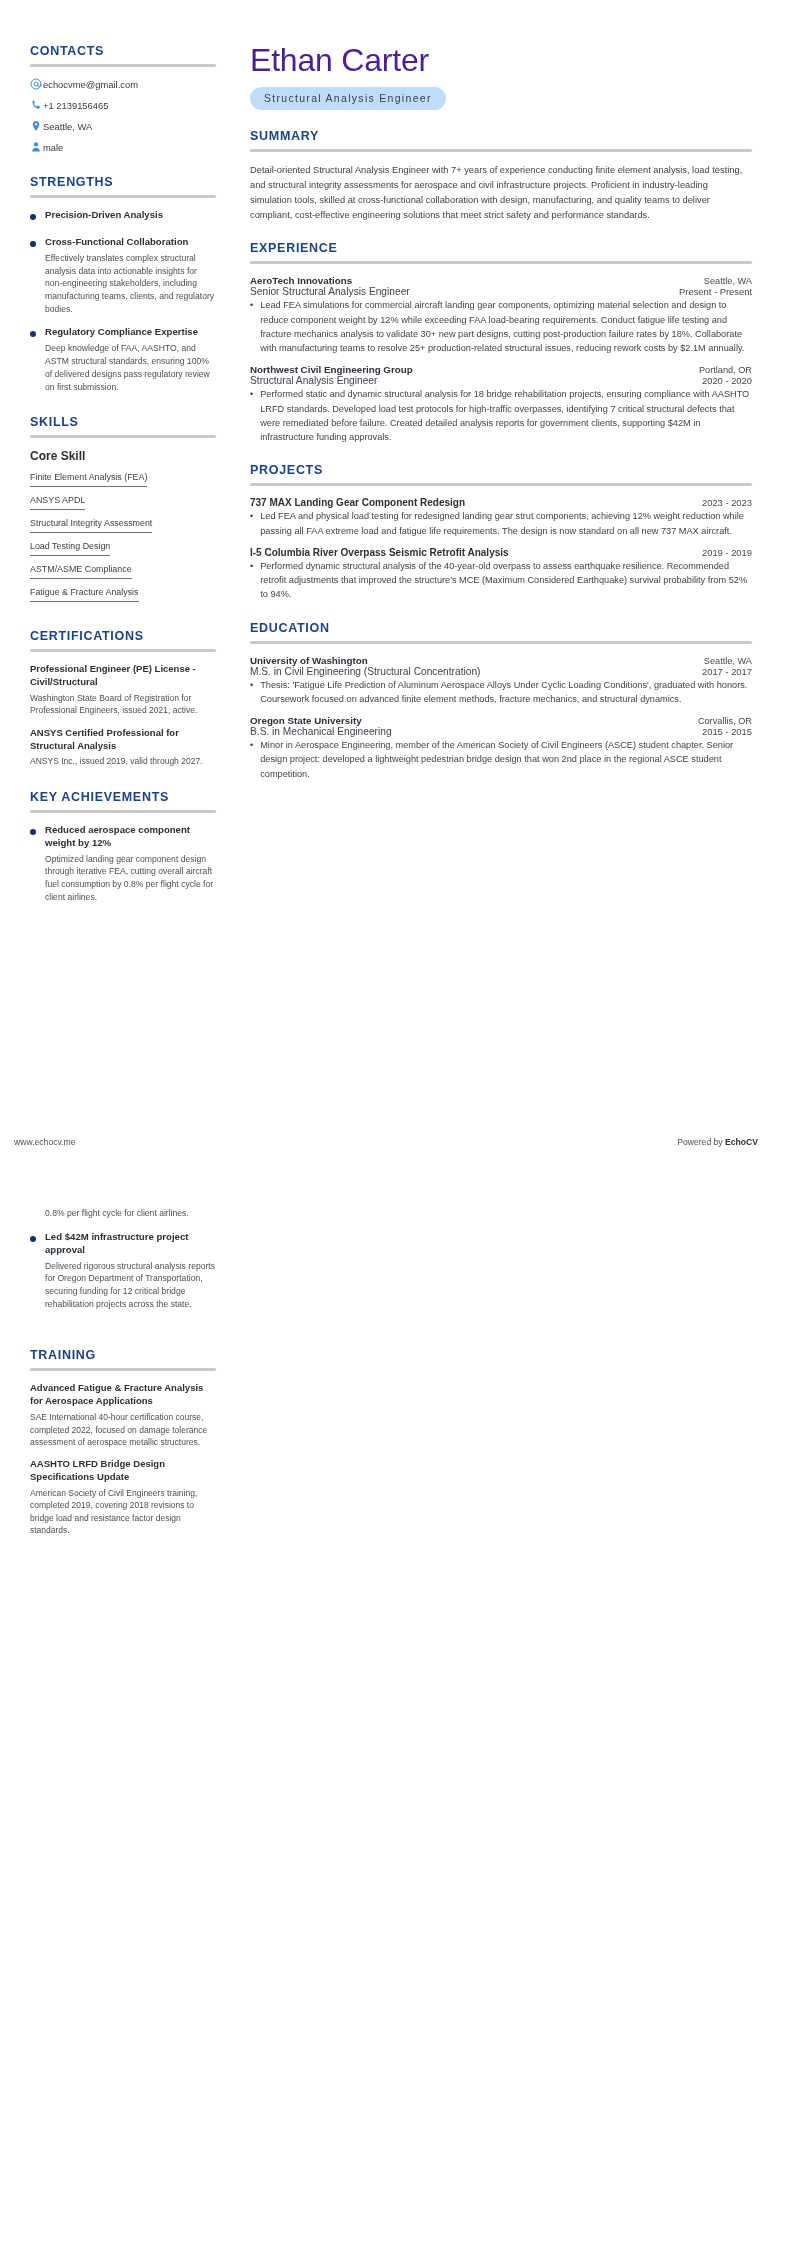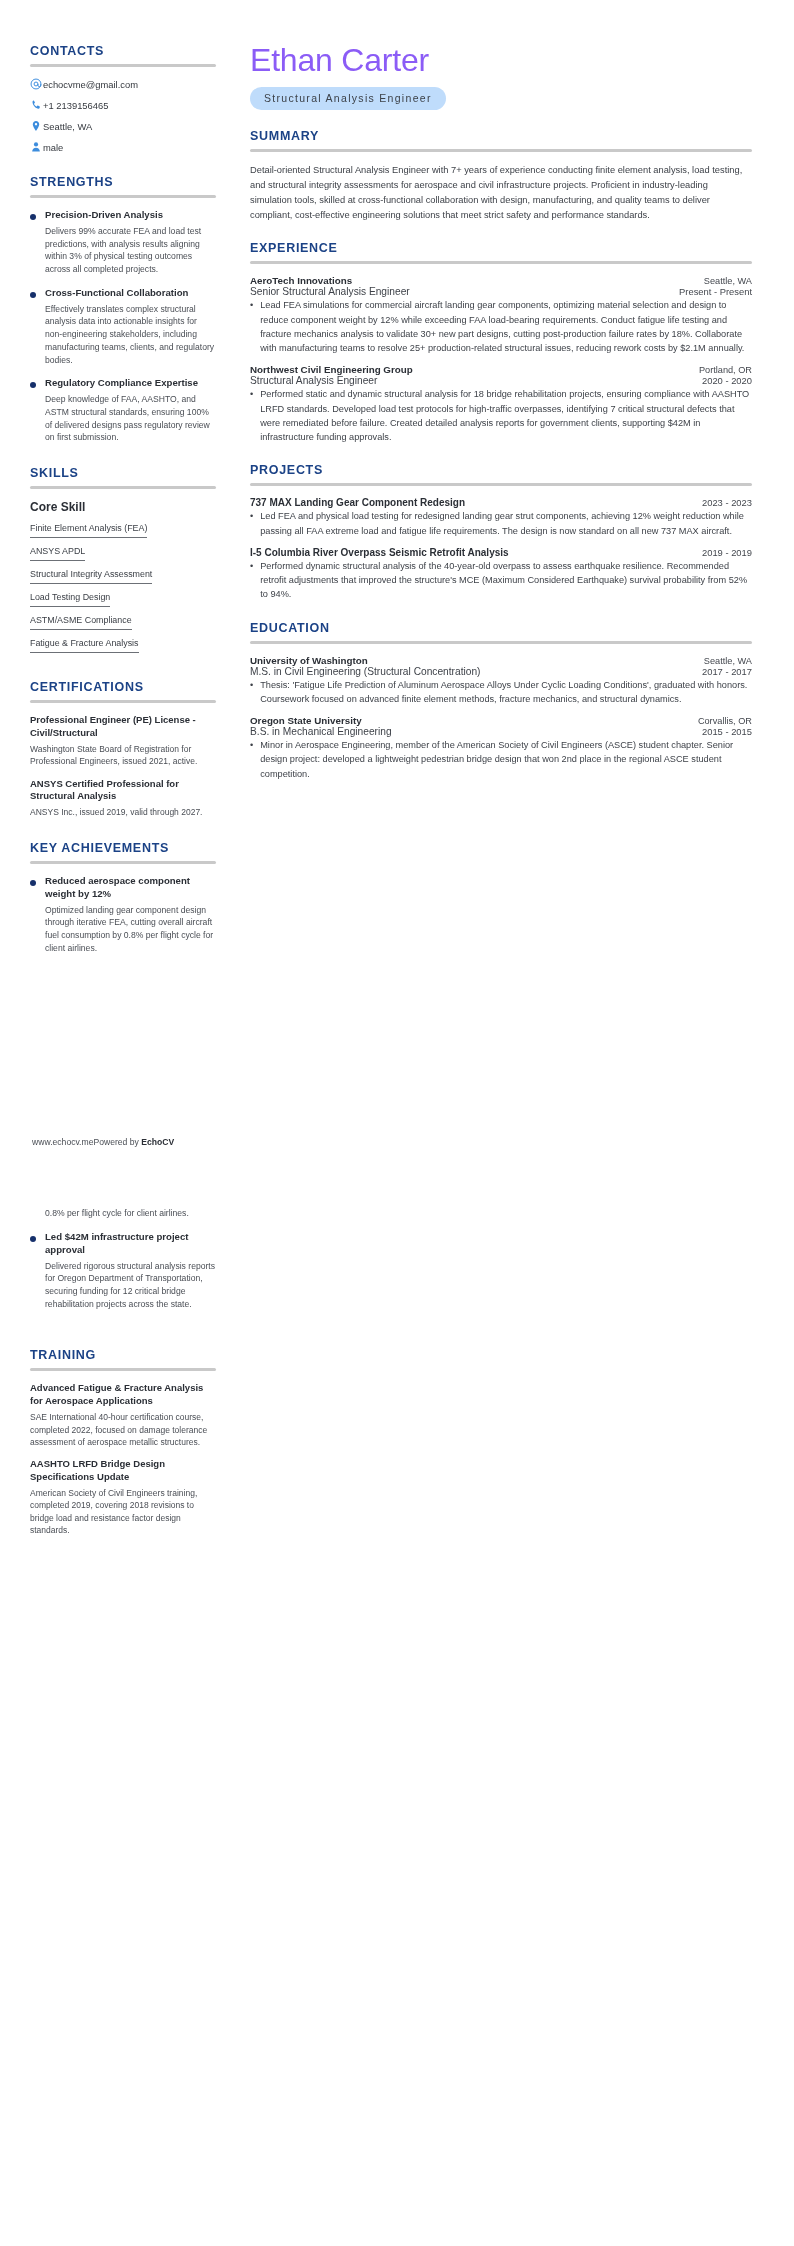--- a/index.html
+++ b/index.html
@@ -119,21 +119,21 @@
   }
   
   .main {
     flex: 1 1 auto;
     padding: 0 36px 0 12px;
   }
   .name {
     font-size: 32px;
     font-weight: normal;
     letter-spacing: -0.2px;
-    color: #8b5cf6;
+    color: #4c1d95;
     line-height: 1.06;
     margin-bottom: 9px;
   }
   .role-pill {
     display: inline-block;
     background: #bfdcfb;
     color: #3c4148;
     font-size: 10.5px;
     letter-spacing: 1.3px;
     padding: 5px 14px 6px 14px;
@@ -199,23 +199,23 @@
     text-align: center;
   }
   .p-title {
     font-size: 10px;
     font-weight: bold;
     color: #2b2f36;
   }
   
   .footer {
     display: flex;
-    justify-content: flex-start;
+    justify-content: space-between;
     align-items: center;
-    padding: 14px 36px 12px 32px;
+    padding: 14px 36px 12px 14px;
     font-size: 8.6px;
     color: #4a4e55;
   }
   .footer .brand { font-weight: bold; color: #2b2f36; }
   .footer .brand .light { font-weight: normal; color: #4a4e55; }
   .page-break {
     height: 30px;
     background: #ffffff;
   }
   .sheet2 {
@@ -282,21 +282,20 @@
       </section>
 
       <section class="side-sec">
         <div class="side-h">STRENGTHS</div>
         <div class="rule"></div>
 
         <div class="bullet-item">
           <span class="dot"></span>
           <div class="bi-body">
             <div class="bi-title">Precision-Driven Analysis</div>
-            <div class="bi-text">Delivers 99% accurate FEA and load test predictions, with analysis results aligning within 3% of physical testing outcomes across all completed projects.</div>
           </div>
         </div>
 
         <div class="bullet-item">
           <span class="dot"></span>
           <div class="bi-body">
             <div class="bi-title">Cross-Functional Collaboration</div>
             <div class="bi-text">Effectively translates complex structural analysis data into actionable insights for non-engineering stakeholders, including manufacturing teams, clients, and regulatory bodies.</div>
           </div>
         </div>

